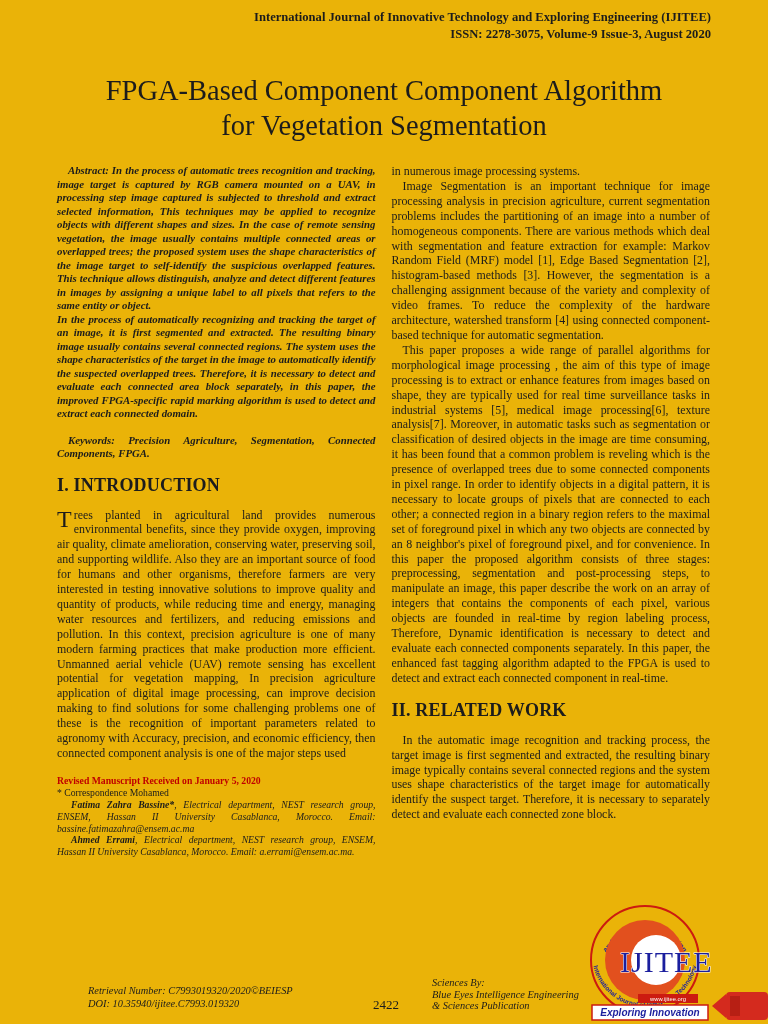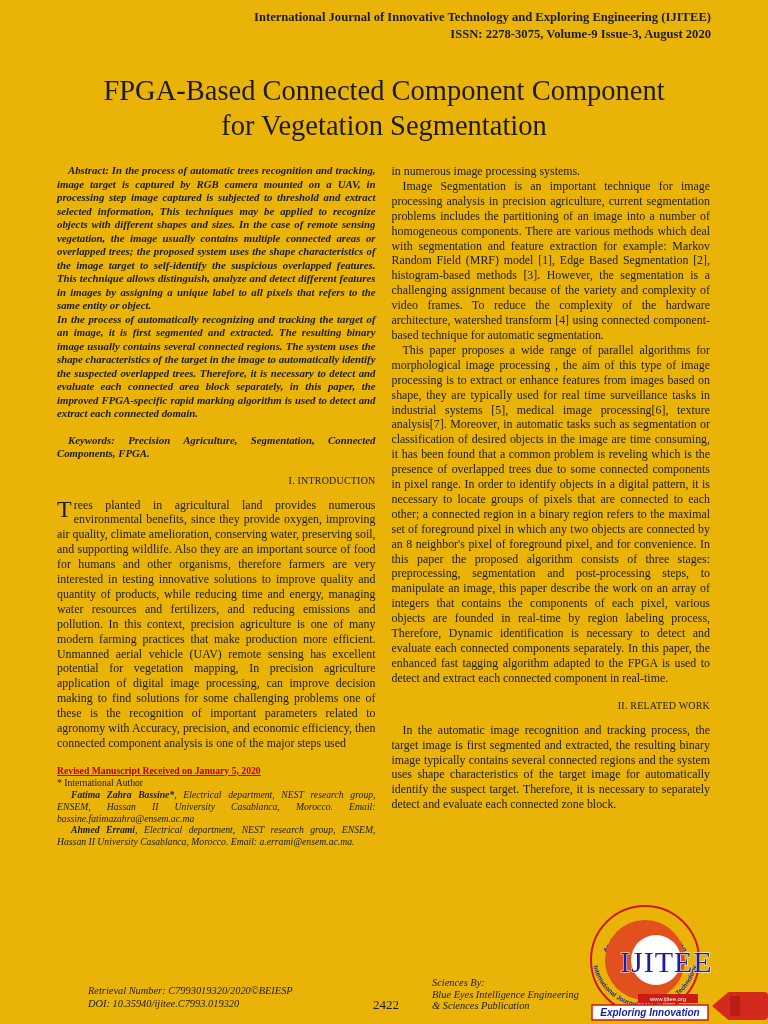--- a/index.html
+++ b/index.html
@@ -24,31 +24,31 @@
     display:flex; gap:16px; margin:21px 58px 0 57px;
   }
   .col { flex:1; min-width:0; text-align:justify; }
   p { margin:0; }
   .indent { text-indent:11px; }
   .abstract {
     font-weight:bold; font-style:italic; font-size:10.8px; line-height:13.5px;
   }
   .keywords { margin-top:13px; }
   .section-heading {
-    margin:14px 0 12px 0; text-align:right; font-size:10px;
-    font-weight:normal; letter-spacing:0.2px;
+    margin:14px 0 12px 0; text-align:left; font-size:18px;
+    font-weight:bold; letter-spacing:0.2px;
   }
   .body-text { font-size:11.9px; line-height:14.9px; }
   .dropcap {
     float:left; font-size:24px; line-height:19px; padding:2px 2px 0 0;
   }
   .footnote { margin-top:14px; }
   .fn { font-size:9.7px; line-height:11.9px; text-align:justify; }
   .fn-indent { text-indent:14px;font-style:italic; }
-  .fn-revised { font-weight:bold; color:#c00000;text-decoration:underline; }
+  .fn-revised { font-weight:bold; color:#c00000; }
   .page-footer { position:absolute; left:0; right:0; top:977px; font-size:10.4px; }
   .footer-left {
     position:absolute; left:88px; top:7px; font-style:italic; line-height:13px;
   }
   .footer-page {
     position:absolute; left:358px; top:20px; width:56px;
     text-align:center; font-size:13px;
   }
   .footer-right {
     position:absolute; left:432px; top:0; font-style:italic; line-height:11.5px;
@@ -59,41 +59,41 @@
 <body>
 
 <div class="page">
 
   <div class="journal-header">
     <div>International Journal of Innovative Technology and Exploring Engineering (IJITEE)</div>
     <div>ISSN: 2278-3075, Volume-9 Issue-3, August 2020</div>
   </div>
 
   <h1 class="paper-title">
-    <span>FPGA-Based Connected Component Component</span><br>
+    <span>FPGA-Based Component Component Algorithm</span><br>
     <span>for Vegetation Segmentation</span>
   </h1>
 
 
   <div class="columns">
 
     <div class="col">
       <p class="abstract indent">Abstract: In the process of automatic trees recognition and tracking, image target is captured by RGB camera mounted on a UAV, in processing step image captured is subjected to threshold and extract selected information, This techniques may be applied to recognize objects with different shapes and sizes. In the case of remote sensing vegetation, the image usually contains multiple connected areas or overlapped trees; the proposed system uses the shape characteristics of the image target to self-identify the suspicious overlapped features. This technique allows distinguish, analyze and detect different features in images by assigning a unique label to all pixels that refers to the same entity or object.</p>
       <p class="abstract">In the process of automatically recognizing and tracking the target of an image, it is first segmented and extracted. The resulting binary image usually contains several connected regions. The system uses the shape characteristics of the target in the image to automatically identify the suspected overlapped trees. Therefore, it is necessary to detect and evaluate each connected area block separately, in this paper, the improved FPGA-specific rapid marking algorithm is used to detect and extract each connected domain.</p>
       <p class="abstract indent keywords">Keywords: Precision Agriculture, Segmentation, Connected Components, FPGA.</p>
 
       <h2 class="section-heading">I. INTRODUCTION</h2>
 
       <p class="body-text">
         <span class="dropcap">T</span><span>rees planted in agricultural land provides numerous environmental benefits, since they provide oxygen, improving air quality, climate amelioration, conserving water, preserving soil, and supporting wildlife. Also they are an important source of food for humans and other organisms, therefore farmers are very interested in testing innovative solutions to improve quality and quantity of products, while reducing time and energy, managing water resources and fertilizers, and reducing emissions and pollution. In this context, precision agriculture is one of many modern farming practices that make production more efficient. Unmanned aerial vehicle (UAV) remote sensing has excellent potential for vegetation mapping, In precision agriculture application of digital image processing, can improve decision making to find solutions for some challenging problems one of these is the recognition of important parameters related to agronomy with Accuracy, precision, and economic efficiency, then connected component analysis is one of the major steps used</span>
       </p>
 
       <div class="footnote">
         <p class="fn fn-revised">Revised Manuscript Received on January 5, 2020</p>
-        <p class="fn">* International Author</p>
+        <p class="fn">* Correspondence Mohamed</p>
         <p class="fn fn-indent"><b>Fatima Zahra Bassine*</b><span>, Electrical department, NEST research group, ENSEM, Hassan II University Casablanca, Morocco. Email: bassine.fatimazahra@ensem.ac.ma</span></p>
         <p class="fn fn-indent"><b>Ahmed Errami</b><span>, Electrical department, NEST research group, ENSEM, Hassan II University Casablanca, Morocco. Email: a.errami@ensem.ac.ma.</span></p>
       </div>
     </div>
 
     <div class="col">
       <p class="body-text">in numerous image processing systems.</p>
       <p class="body-text indent">Image Segmentation is an important technique for image processing analysis in precision agriculture, current segmentation problems includes the partitioning of an image into a number of homogeneous components. There are various methods which deal with segmentation and feature extraction for example: Markov Random Field (MRF) model [1], Edge Based Segmentation [2], histogram-based methods [3]. However, the segmentation is a challenging assignment because of the variety and complexity of video frames. To reduce the complexity of the hardware architecture, watershed transform [4] using connected component-based technique for automatic segmentation.</p>
       <p class="body-text indent">This paper proposes a wide range of parallel algorithms for morphological image processing , the aim of this type of image processing is to extract or enhance features from images based on shape, they are typically used for real time surveillance tasks in industrial systems [5], medical image processing[6], texture analysis[7]. Moreover, in automatic tasks such as segmentation or classification of desired objects in the image are time consuming, it has been found that a common problem is reveling which is the presence of overlapped trees due to some connected components in pixel range. In order to identify objects in a digital pattern, it is necessary to locate groups of pixels that are connected to each other; a connected region in a binary region refers to the maximal set of foreground pixel in which any two objects are connected by an 8 neighbor's pixel of foreground pixel, and for convenience. In this paper the proposed algorithm consists of three stages: preprocessing, segmentation and post-processing steps, to manipulate an image, this paper describe the work on an array of integers that contains the components of each pixel, various objects are founded in real-time by region labeling process, Therefore, Dynamic identification is necessary to detect and evaluate each connected components separately. In this paper, the enhanced fast tagging algorithm adapted to the FPGA is used to detect and extract each connected component in real-time.</p>
       <h2 class="section-heading">II. RELATED WORK</h2>

